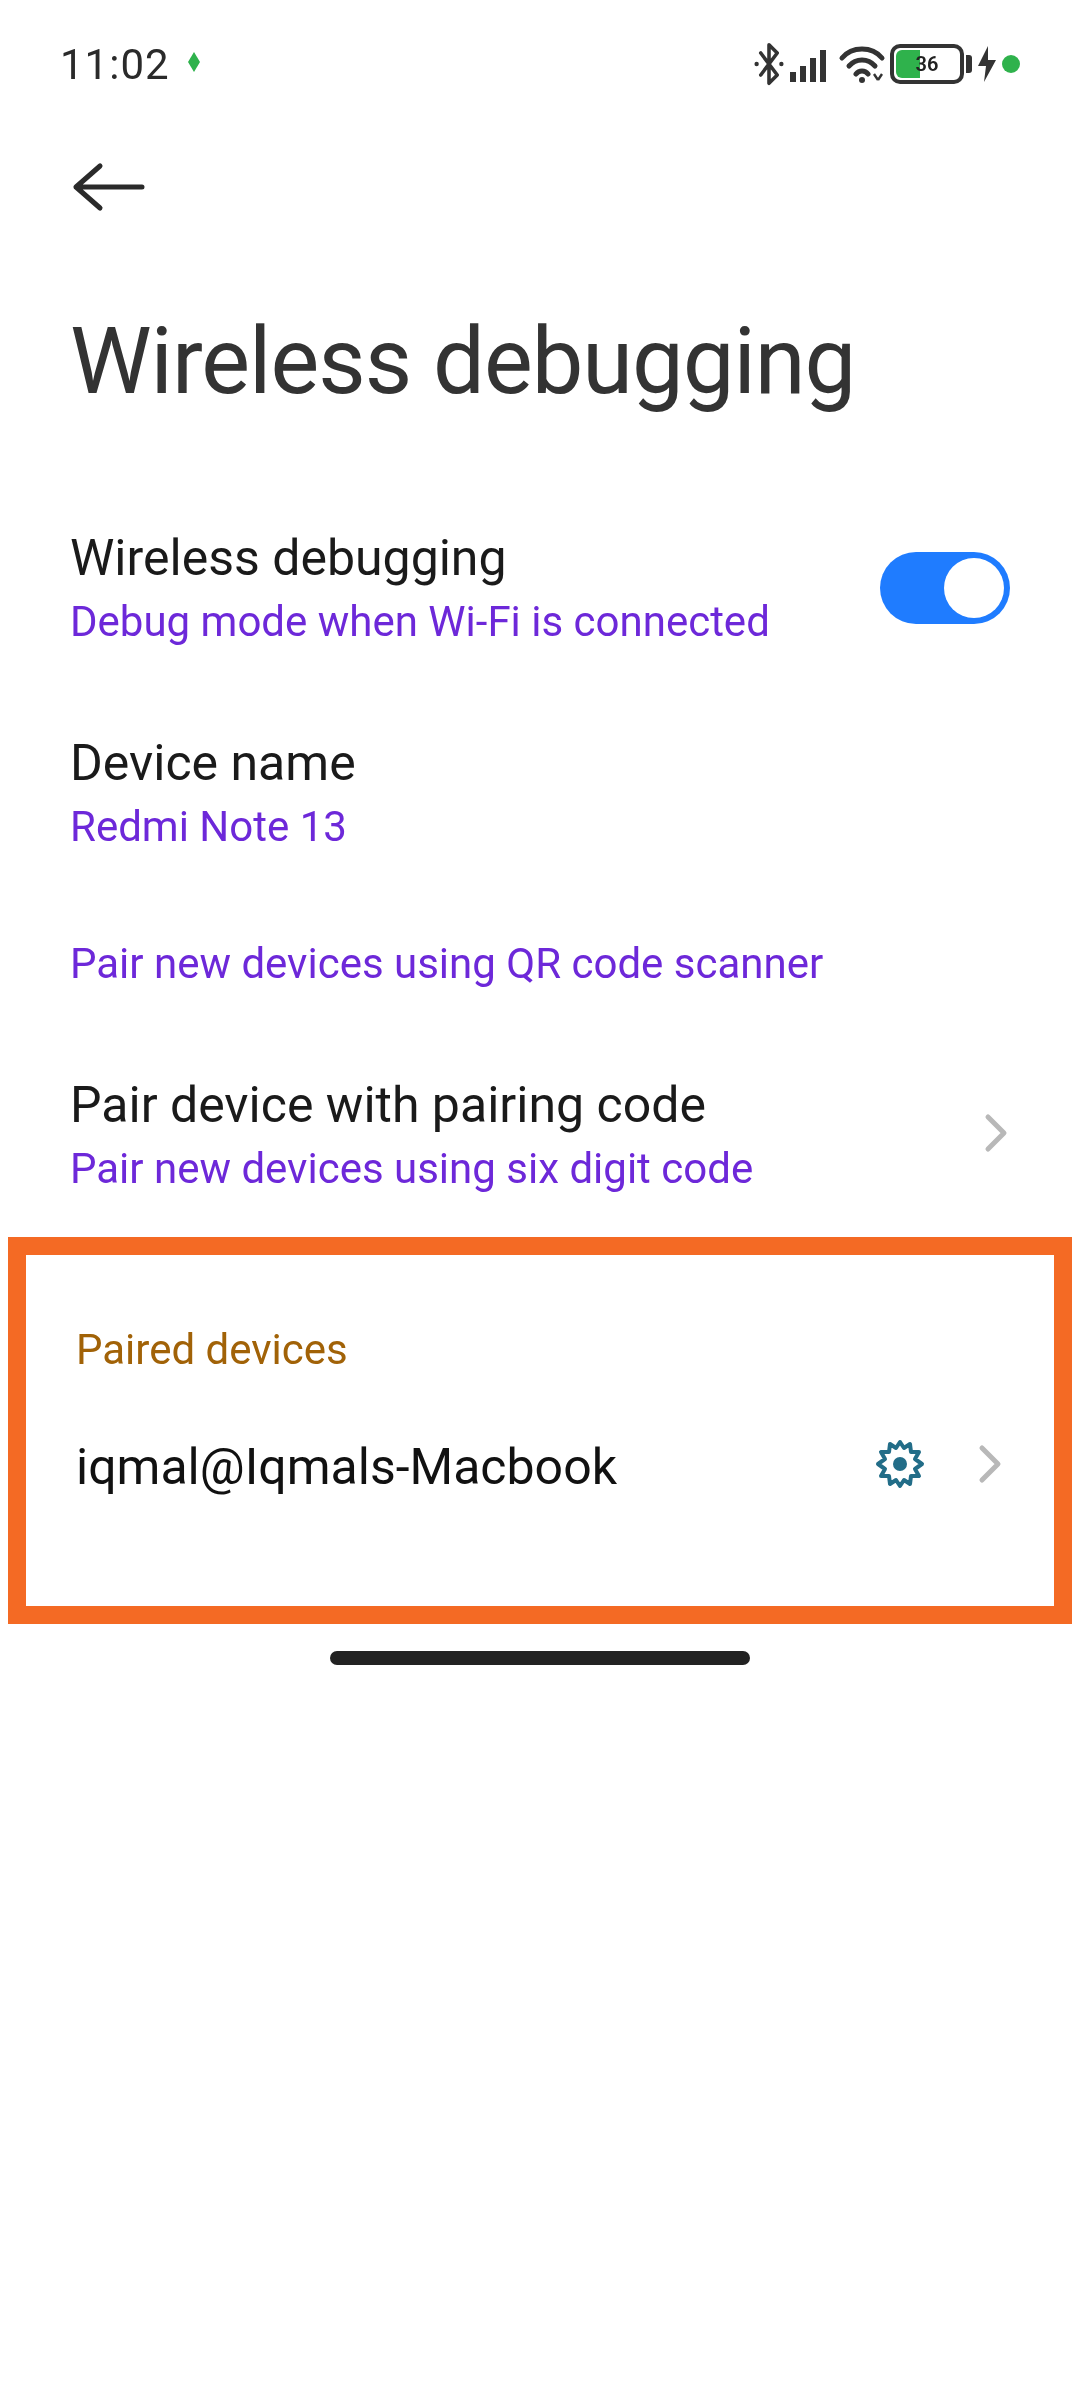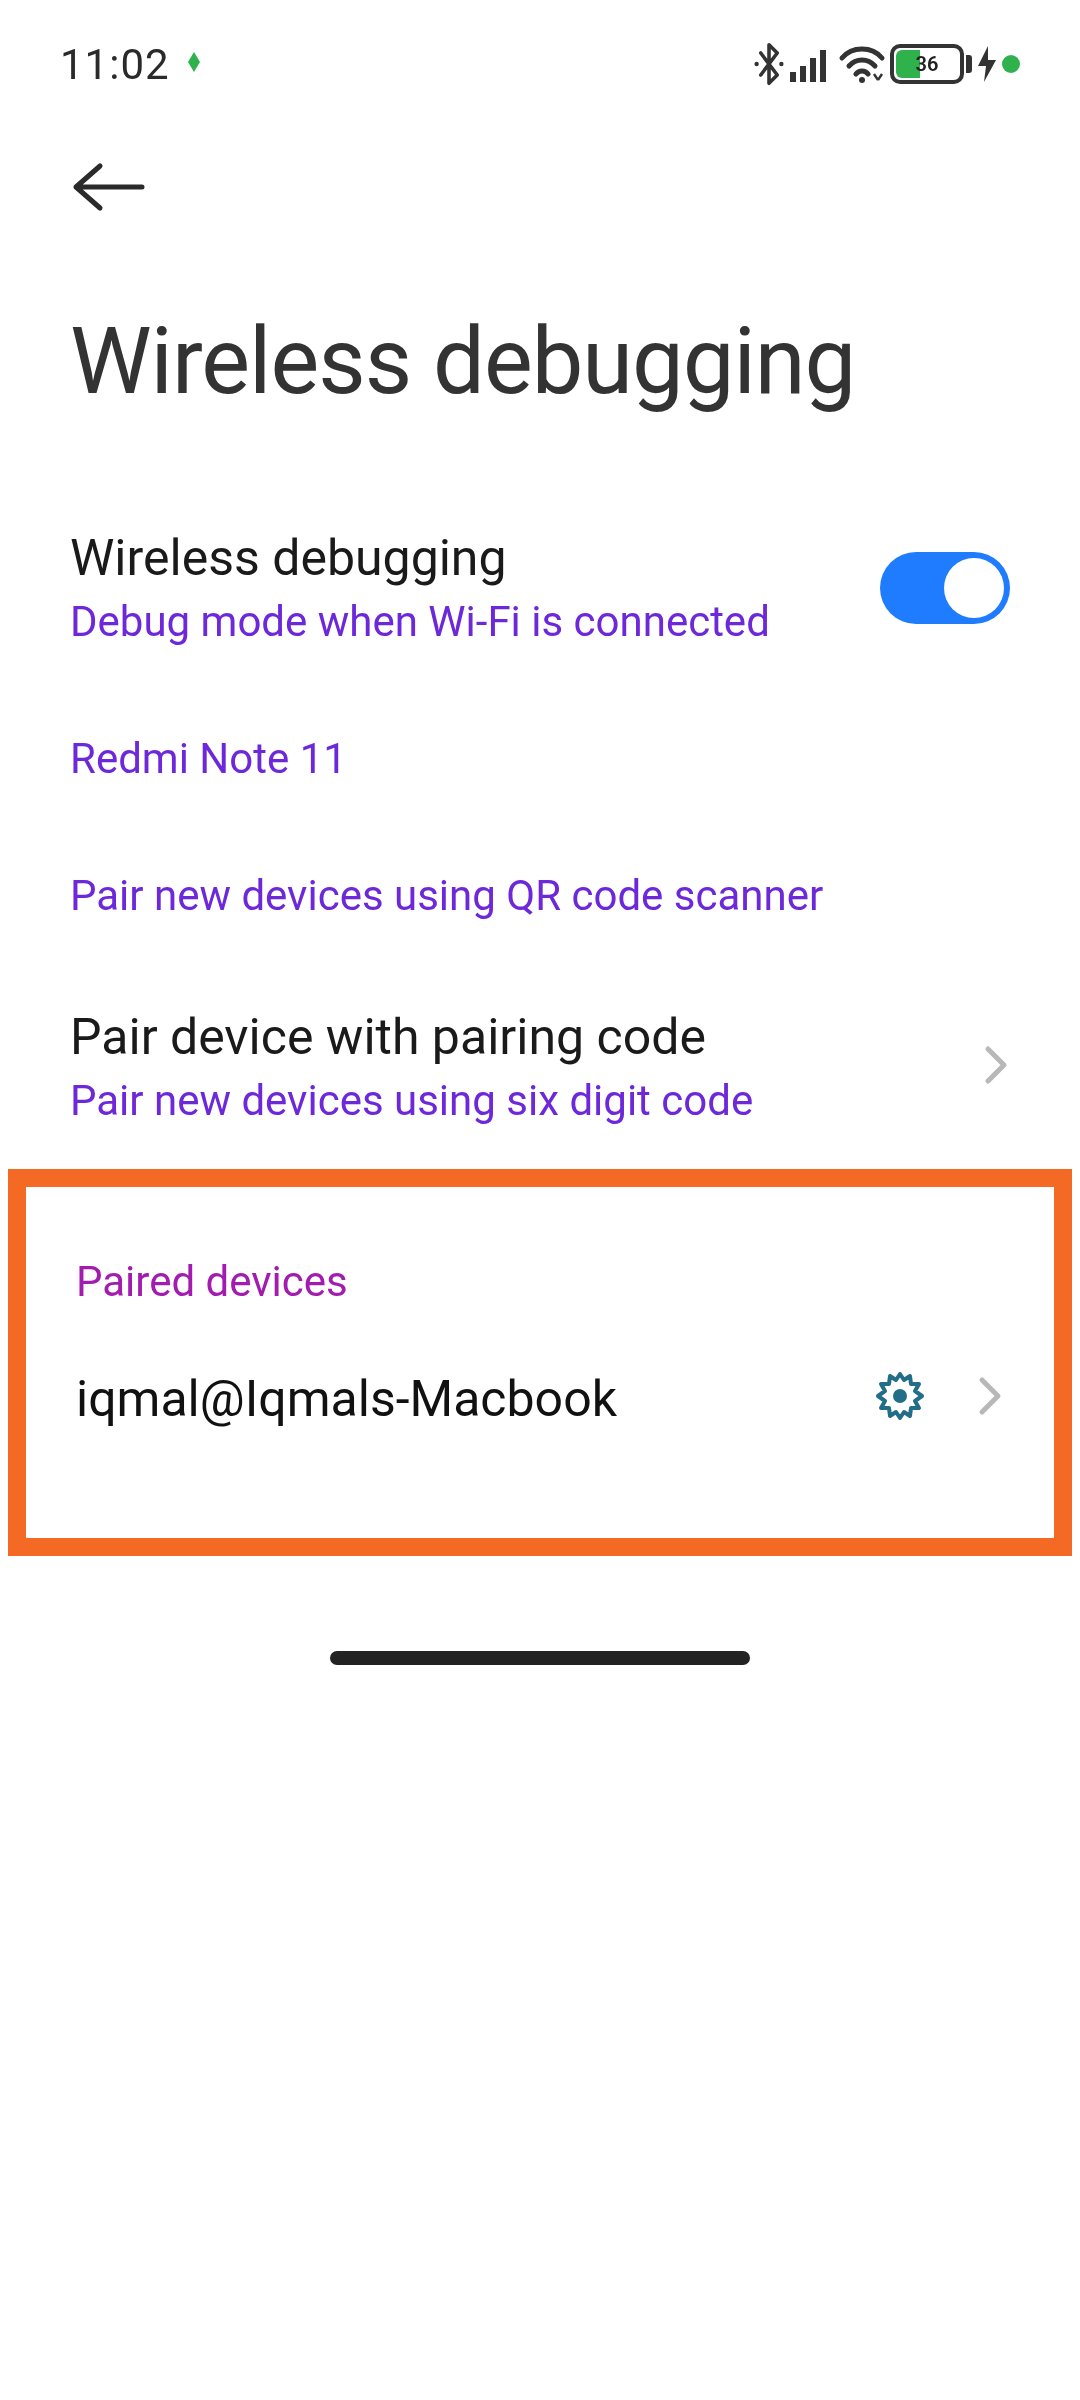--- a/index.html
+++ b/index.html
@@ -35,21 +35,21 @@
     .row-title { font-size: 50px; font-weight: 400; color: #1a1a1a; }
     .row-sub { font-size: 42px; font-weight: 400; color: #6d28d9; }
 
     .toggle { width: 130px; height: 72px; border-radius: 40px; background: #1f7cff; position: relative; flex-shrink: 0; }
     .toggle-knob { position: absolute; top: 6px; right: 6px; width: 60px; height: 60px; border-radius: 50%; background: #fff; }
 
     .chevron { flex-shrink: 0; margin-left: 20px; }
 
     
     .highlight-box { border: 18px solid #f46a24; margin: 0 8px; padding: 30px 50px 90px 50px; }
-    .section-label { font-size: 42px; color: #a21caf; padding: 40px 0 44px 0; }
+    .section-label { font-size: 42px; color: #a16207; padding: 40px 0 44px 0; }
     .paired-row { display: flex; align-items: flex-start; justify-content: space-between; padding: 20px 0; }
     .paired-name { font-size: 50px; color: #111; flex: 1; }
     .paired-actions { display: flex; align-items: center; gap: 50px; }
 
     
     .navbar { position: absolute; bottom: 24px; left: 0; right: 0; display: flex; justify-content: center; }
     .nav-pill { width: 420px; height: 14px; background: #222; border-radius: 10px; }
   </style>
 </head>
 <body>
@@ -119,21 +119,22 @@
         <span class="row-title">Wireless debugging</span>
         <span class="row-sub">Debug mode when Wi-Fi is connected</span>
       </div>
       <div class="toggle">
         <div class="toggle-knob"></div>
       </div>
     </div>
 
     <div class="row">
       <div class="row-texts">
-        <span class="row-sub">Redmi Note 11</span>
+        <span class="row-title">Device name</span>
+        <span class="row-sub">Redmi Note 13</span>
       </div>
     </div>
 
 
     <div class="row">
       <div class="row-texts">
         <span class="row-sub">Pair new devices using QR code scanner</span>
       </div>
     </div>
 

